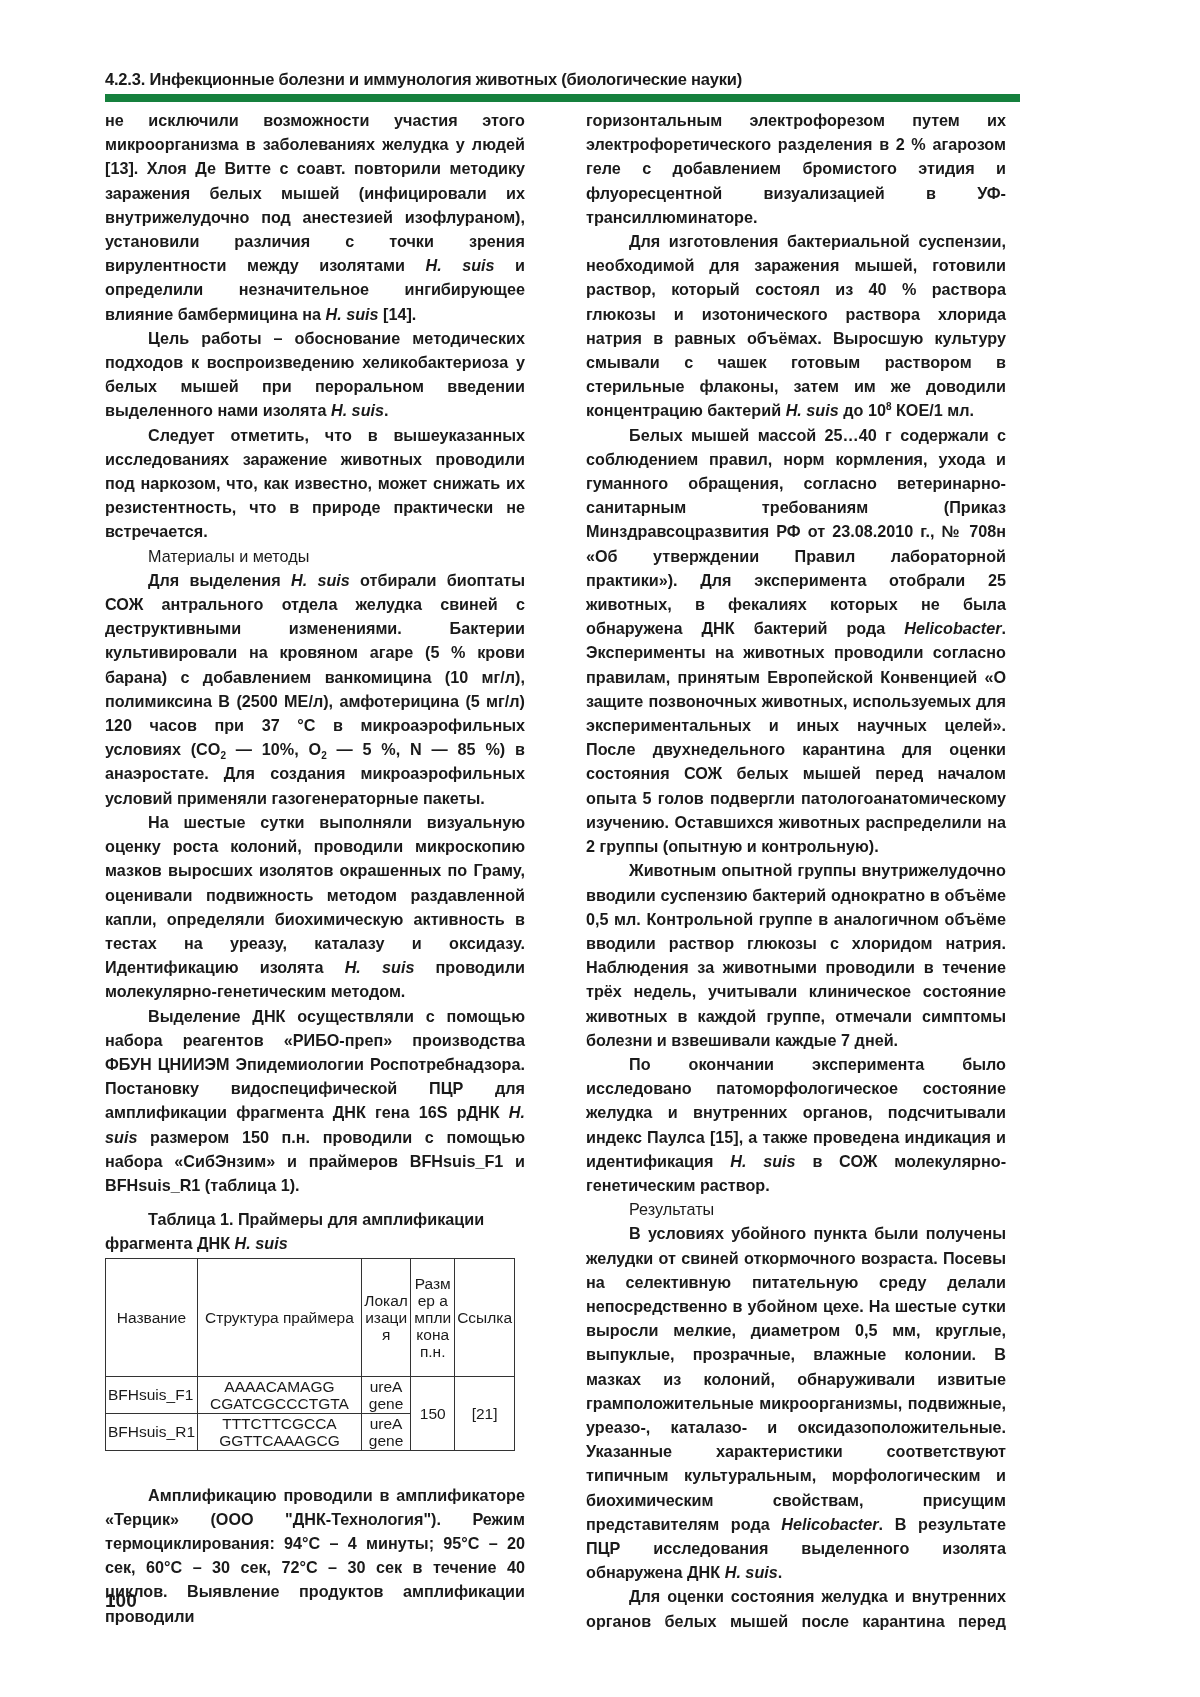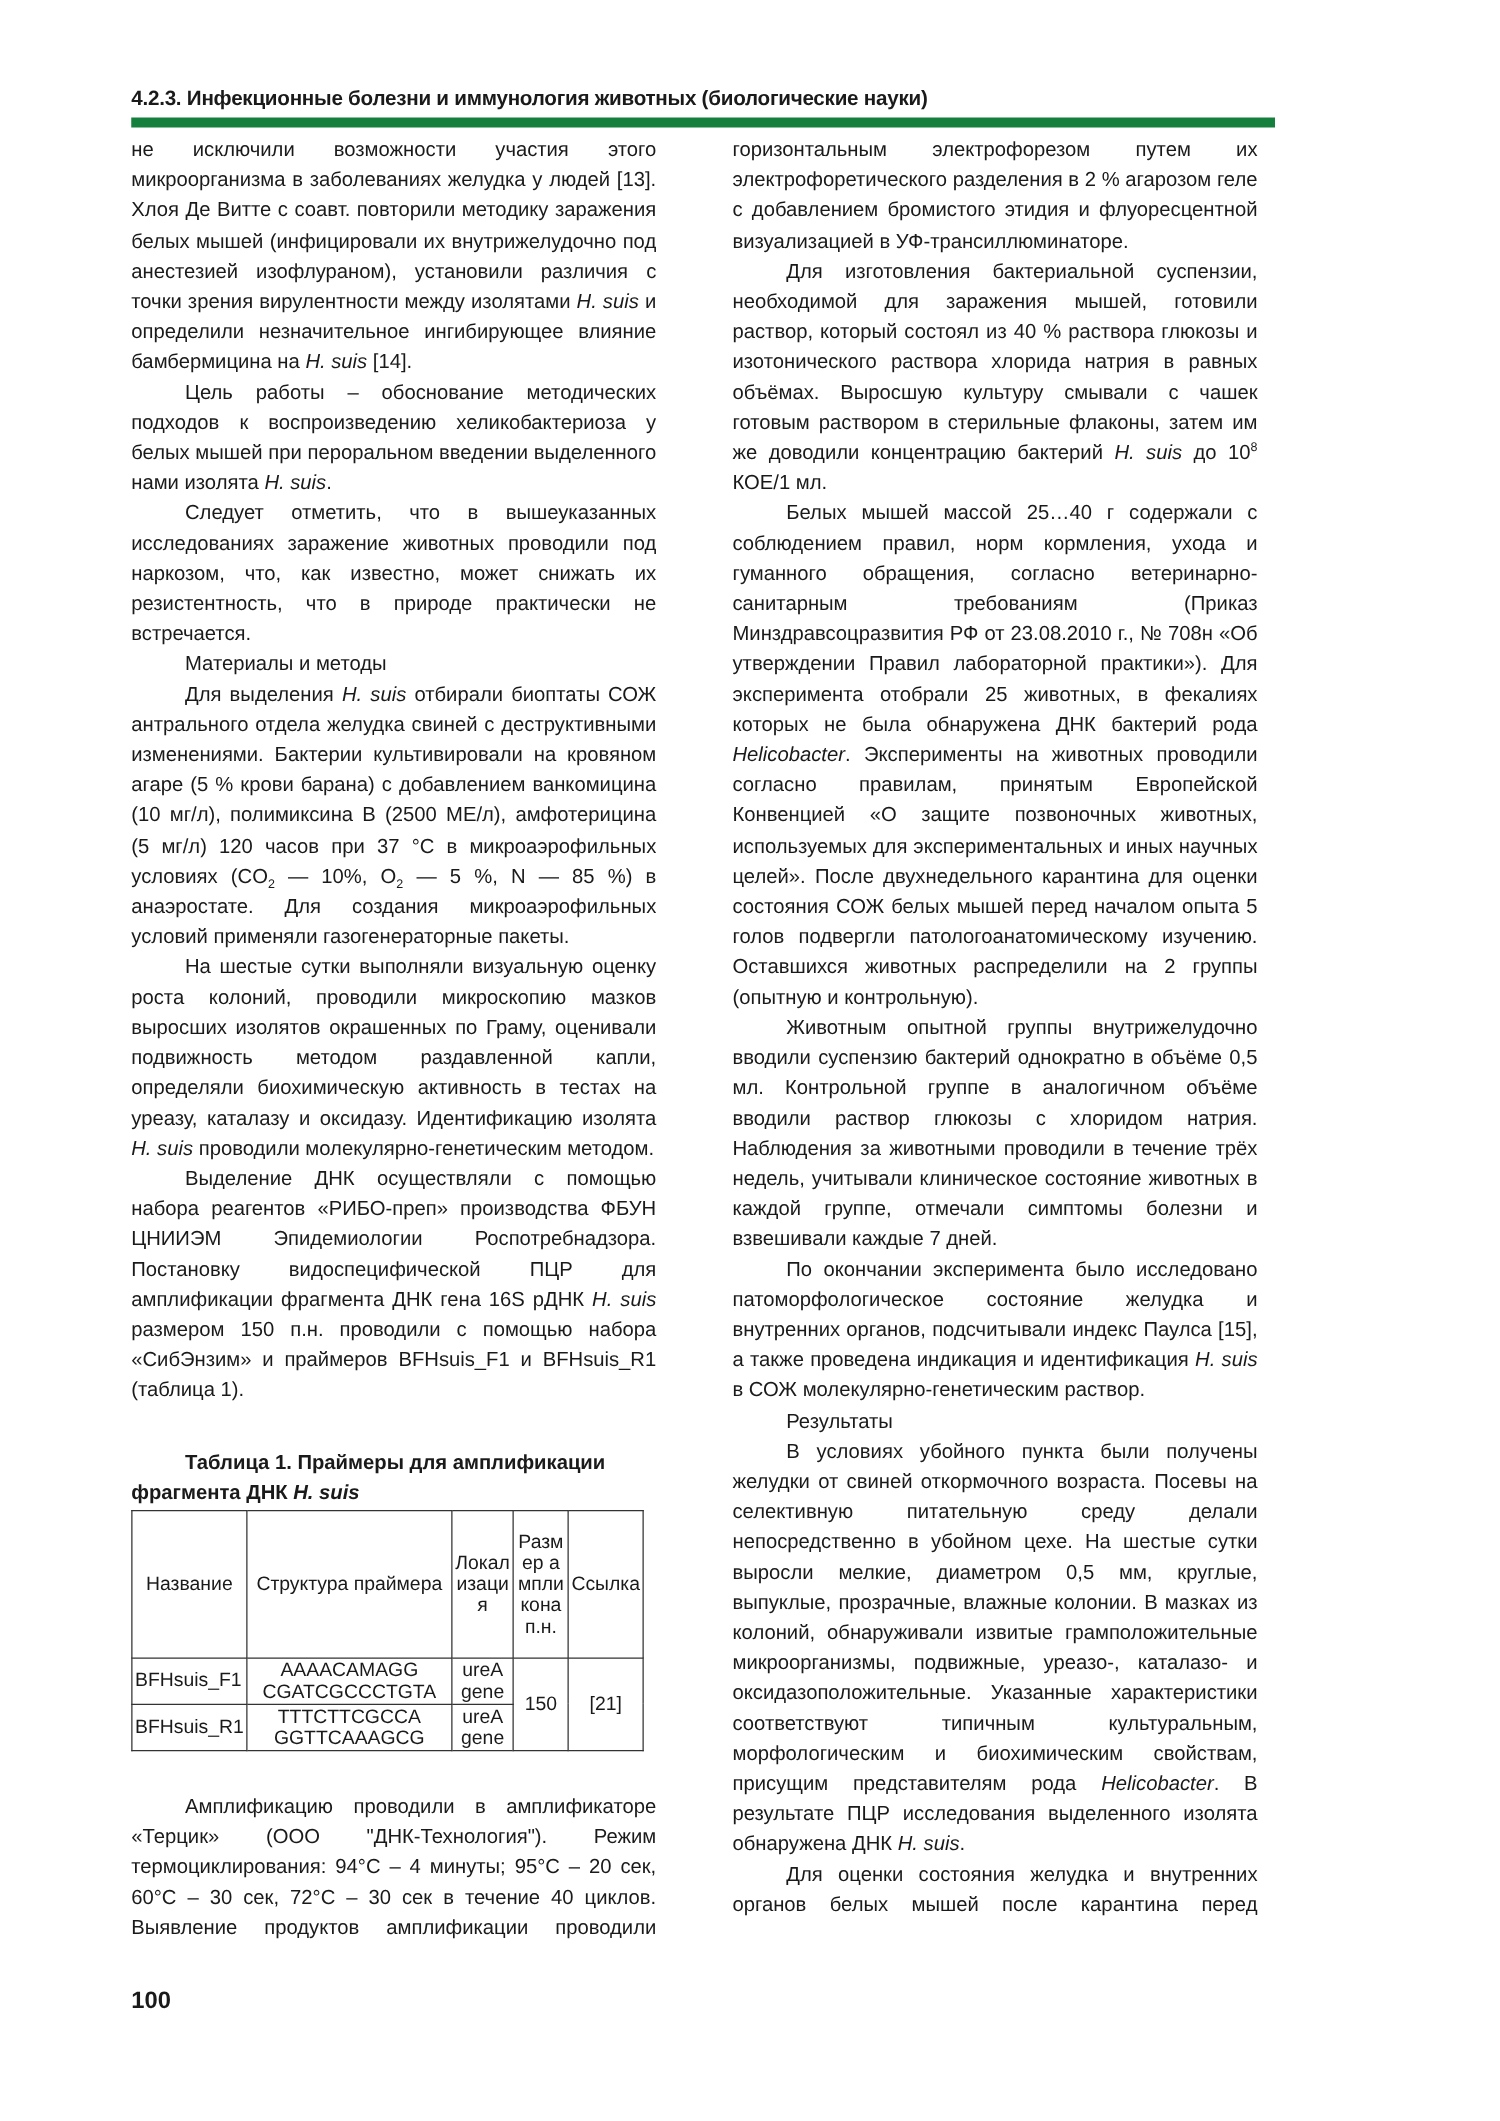--- a/index.html
+++ b/index.html
@@ -5,25 +5,25 @@
   html, body { margin: 0; padding: 0; background: #ffffff; }
   body { width: 1200px; height: 1697px; position: relative; overflow: hidden;
          font-family: "Liberation Sans", "DejaVu Sans", sans-serif; color: #1a1a1a; }
   .header { position: absolute; left: 105px; top: 68px; width: 915px; height: 26px;
             border-bottom: 8px solid #15803d; }
   .header-title { font-weight: bold; font-size: 16.5px; letter-spacing: -0.2px; line-height: 22px; }
   .col { position: absolute; top: 108px; font-size: 16.2px; line-height: 24.2px;
          text-align: justify; }
   .col-left { left: 105px; width: 420px; }
   .col-right { left: 586px; width: 420px; }
-  p { margin: 0; }
+  p { margin: 0; font-weight: bold; }
   p.ind { text-indent: 43px; }
   .sub { text-indent: 43px; font-weight: normal; }
   i { font-style: italic; }
-  .tcap { font-weight: bold; text-align: left; margin-top: 33px; }
+  .tcap { font-weight: bold; text-align: left; margin-top: 10px; }
   .tcap .l1 { text-indent: 43px; display: block; }
   table.primers { border-collapse: collapse; width: 410px; margin-top: 2px; margin-bottom: 32px;
                   font-size: 15.5px; line-height: 17px; }
   table.primers td { border: 1.5px solid #333; text-align: center; vertical-align: middle; padding: 1px 2px; }
   table.primers td.left { text-align: left; }
   .pagenum { position: absolute; left: 105px; top: 1590px; font-weight: bold; font-size: 19px; }
   sup { font-size: 10px; line-height: 0; }
   sub { font-size: 10px; line-height: 0; }
   .lastline { text-align-last: justify; }
 </style>

